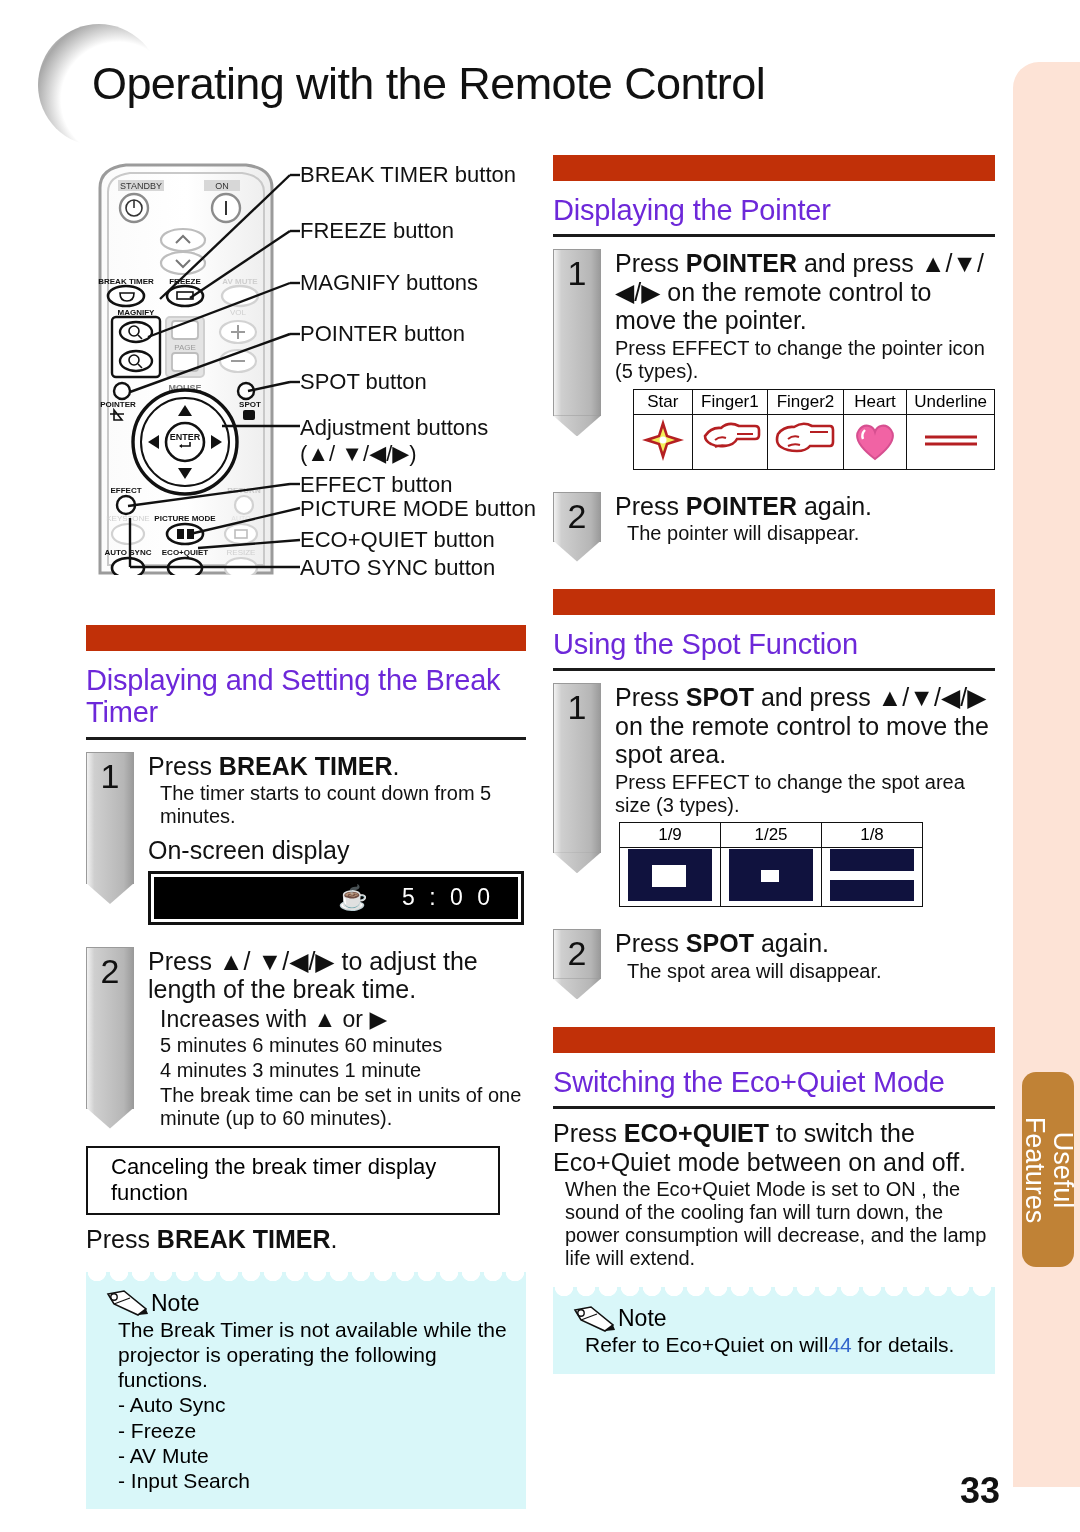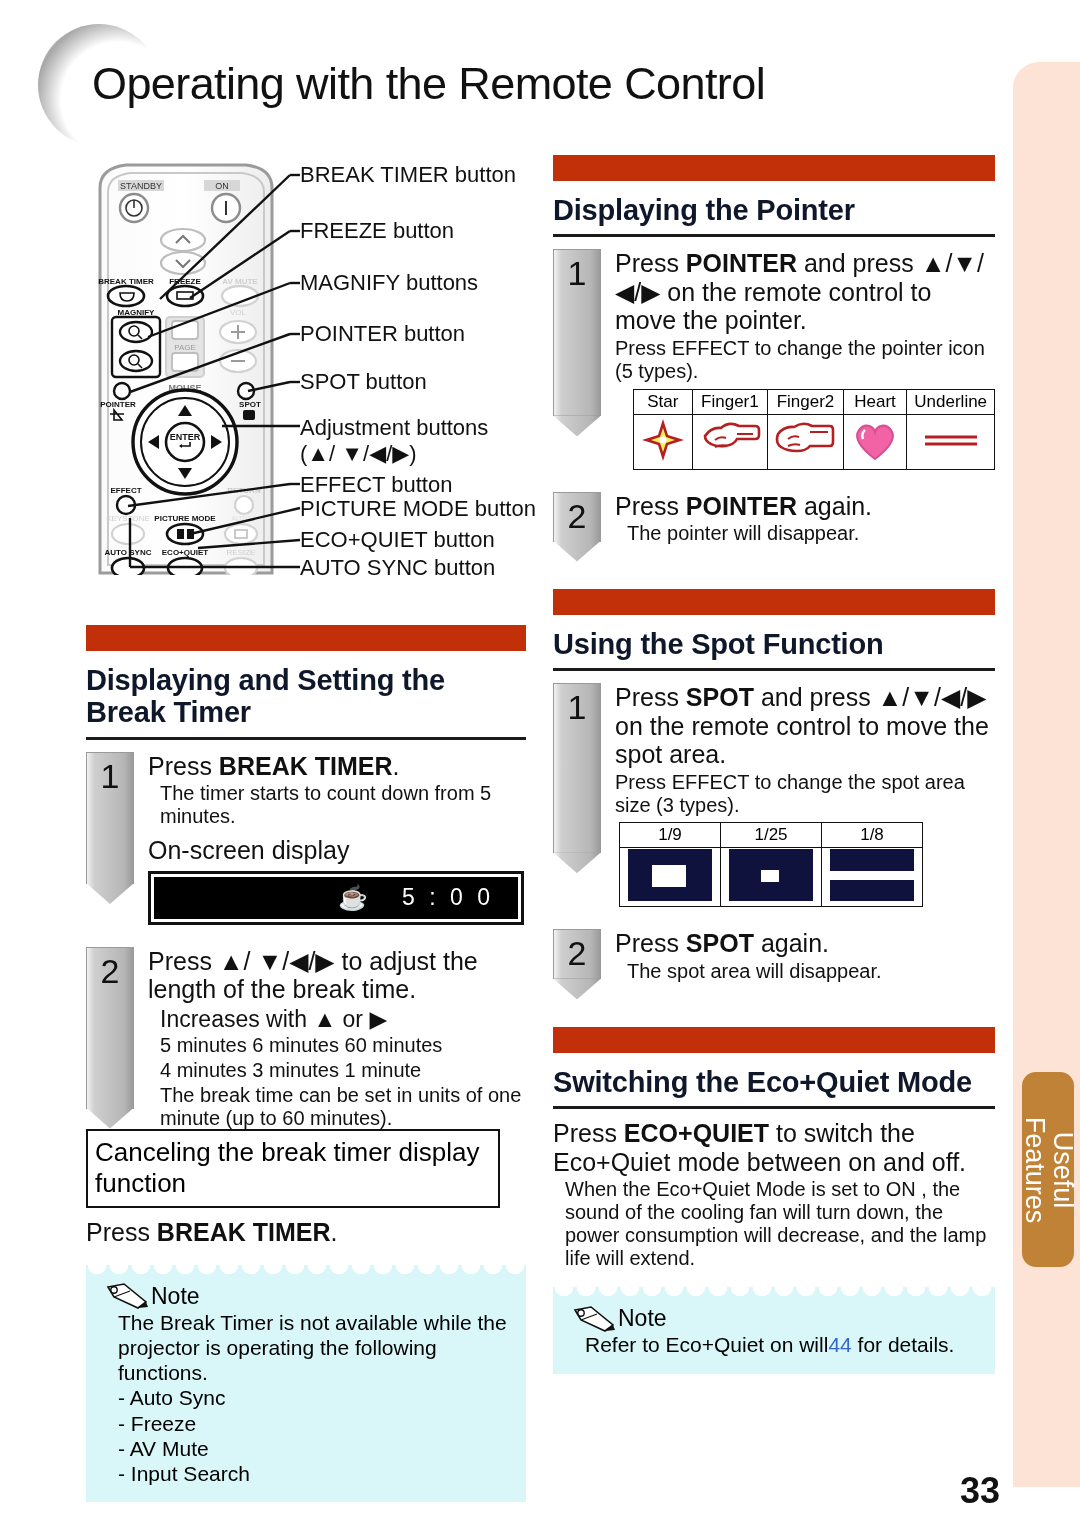--- a/index.html
+++ b/index.html
@@ -30,21 +30,21 @@
     white-space:nowrap;
   }
   
   .col{position:absolute;}
   #col-left{left:86px;top:155px;width:440px;}
   #col-right{left:553px;top:155px;width:442px;}
 
   
   .sec-bar{height:26px;background:#c13008;}
   .sec-title{
-    color:#0f172a;font-weight:bold;font-size:29px;line-height:1.12;
+    color:#6d28d9;font-weight:normal;font-size:29px;line-height:1.12;
     margin-top:13px;letter-spacing:-.2px;
   }
   .sec-rule{border-top:3px solid #1b1b1b;margin-top:8px;}
 
   
   .step{position:relative;padding-left:62px;margin-top:12px;}
   .step-badge{
     position:absolute;left:0;top:0;width:46px;
     background:linear-gradient(to right,#f2f2f2 0%,#cfcfcf 16%,#c0c0c0 55%,#b6b6b6 80%,#9b9b9b 100%);
     border:1px solid #9a9a9a;
@@ -65,21 +65,21 @@
   .step-mid{font-size:23px;line-height:1.16;color:#111;margin-left:12px;margin-top:2px;}
 
   
   .osd-wrap{border:3px solid #111;background:#fff;padding:3px;margin-top:6px;width:364px;}
   .osd{background:#000;color:#fff;height:42px;display:flex;align-items:center;justify-content:flex-end;
        padding-right:24px;font-size:23px;letter-spacing:4px;}
   .osd .cup{font-size:24px;margin-right:34px;letter-spacing:0;}
 
   
   .boxed-caption{
-    border:2px solid #111;font-size:26px;padding:6px 7px 7px;margin-top:0;display:inline-block;
+    border:2px solid #111;font-size:22px;padding:6px 23px 7px;margin-top:17px;display:inline-block;
   }
 
   
   .note{
     position:relative;background:#d9f7f9;margin-top:18px;padding:18px 18px 16px 18px;
   }
   .note::before{
     content:"";position:absolute;left:0;right:0;top:0;height:11px;
     background:
       radial-gradient(circle at 11px 0, #ffffff 9px, rgba(255,255,255,0) 9.5px) repeat-x;

